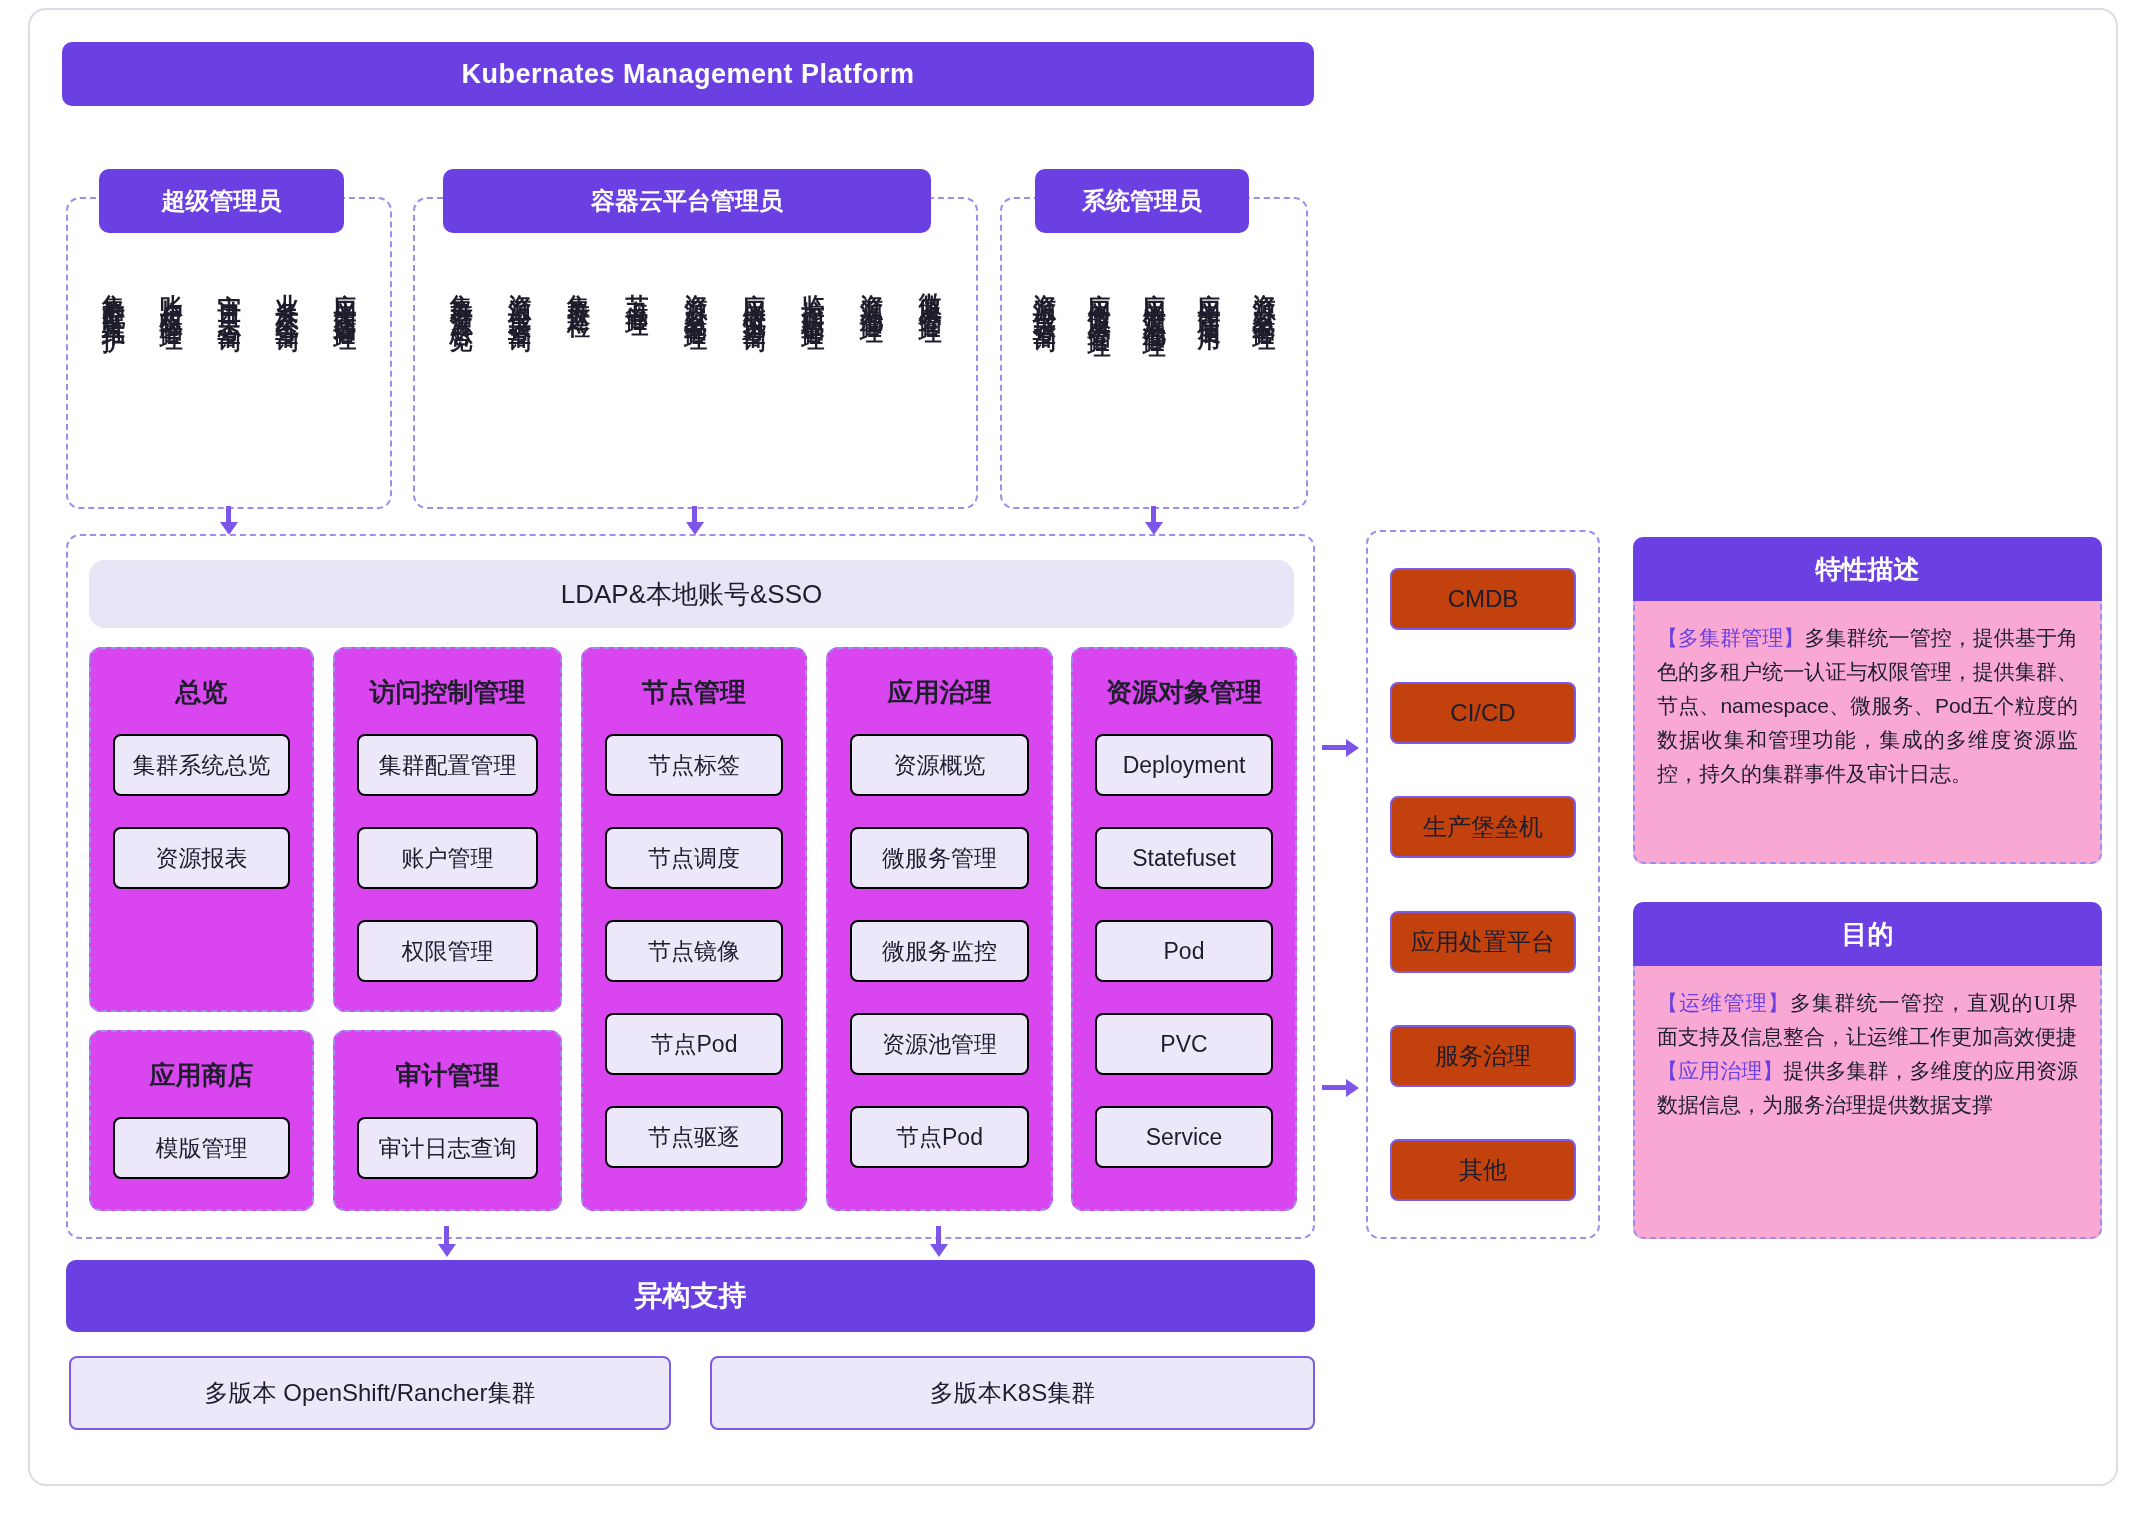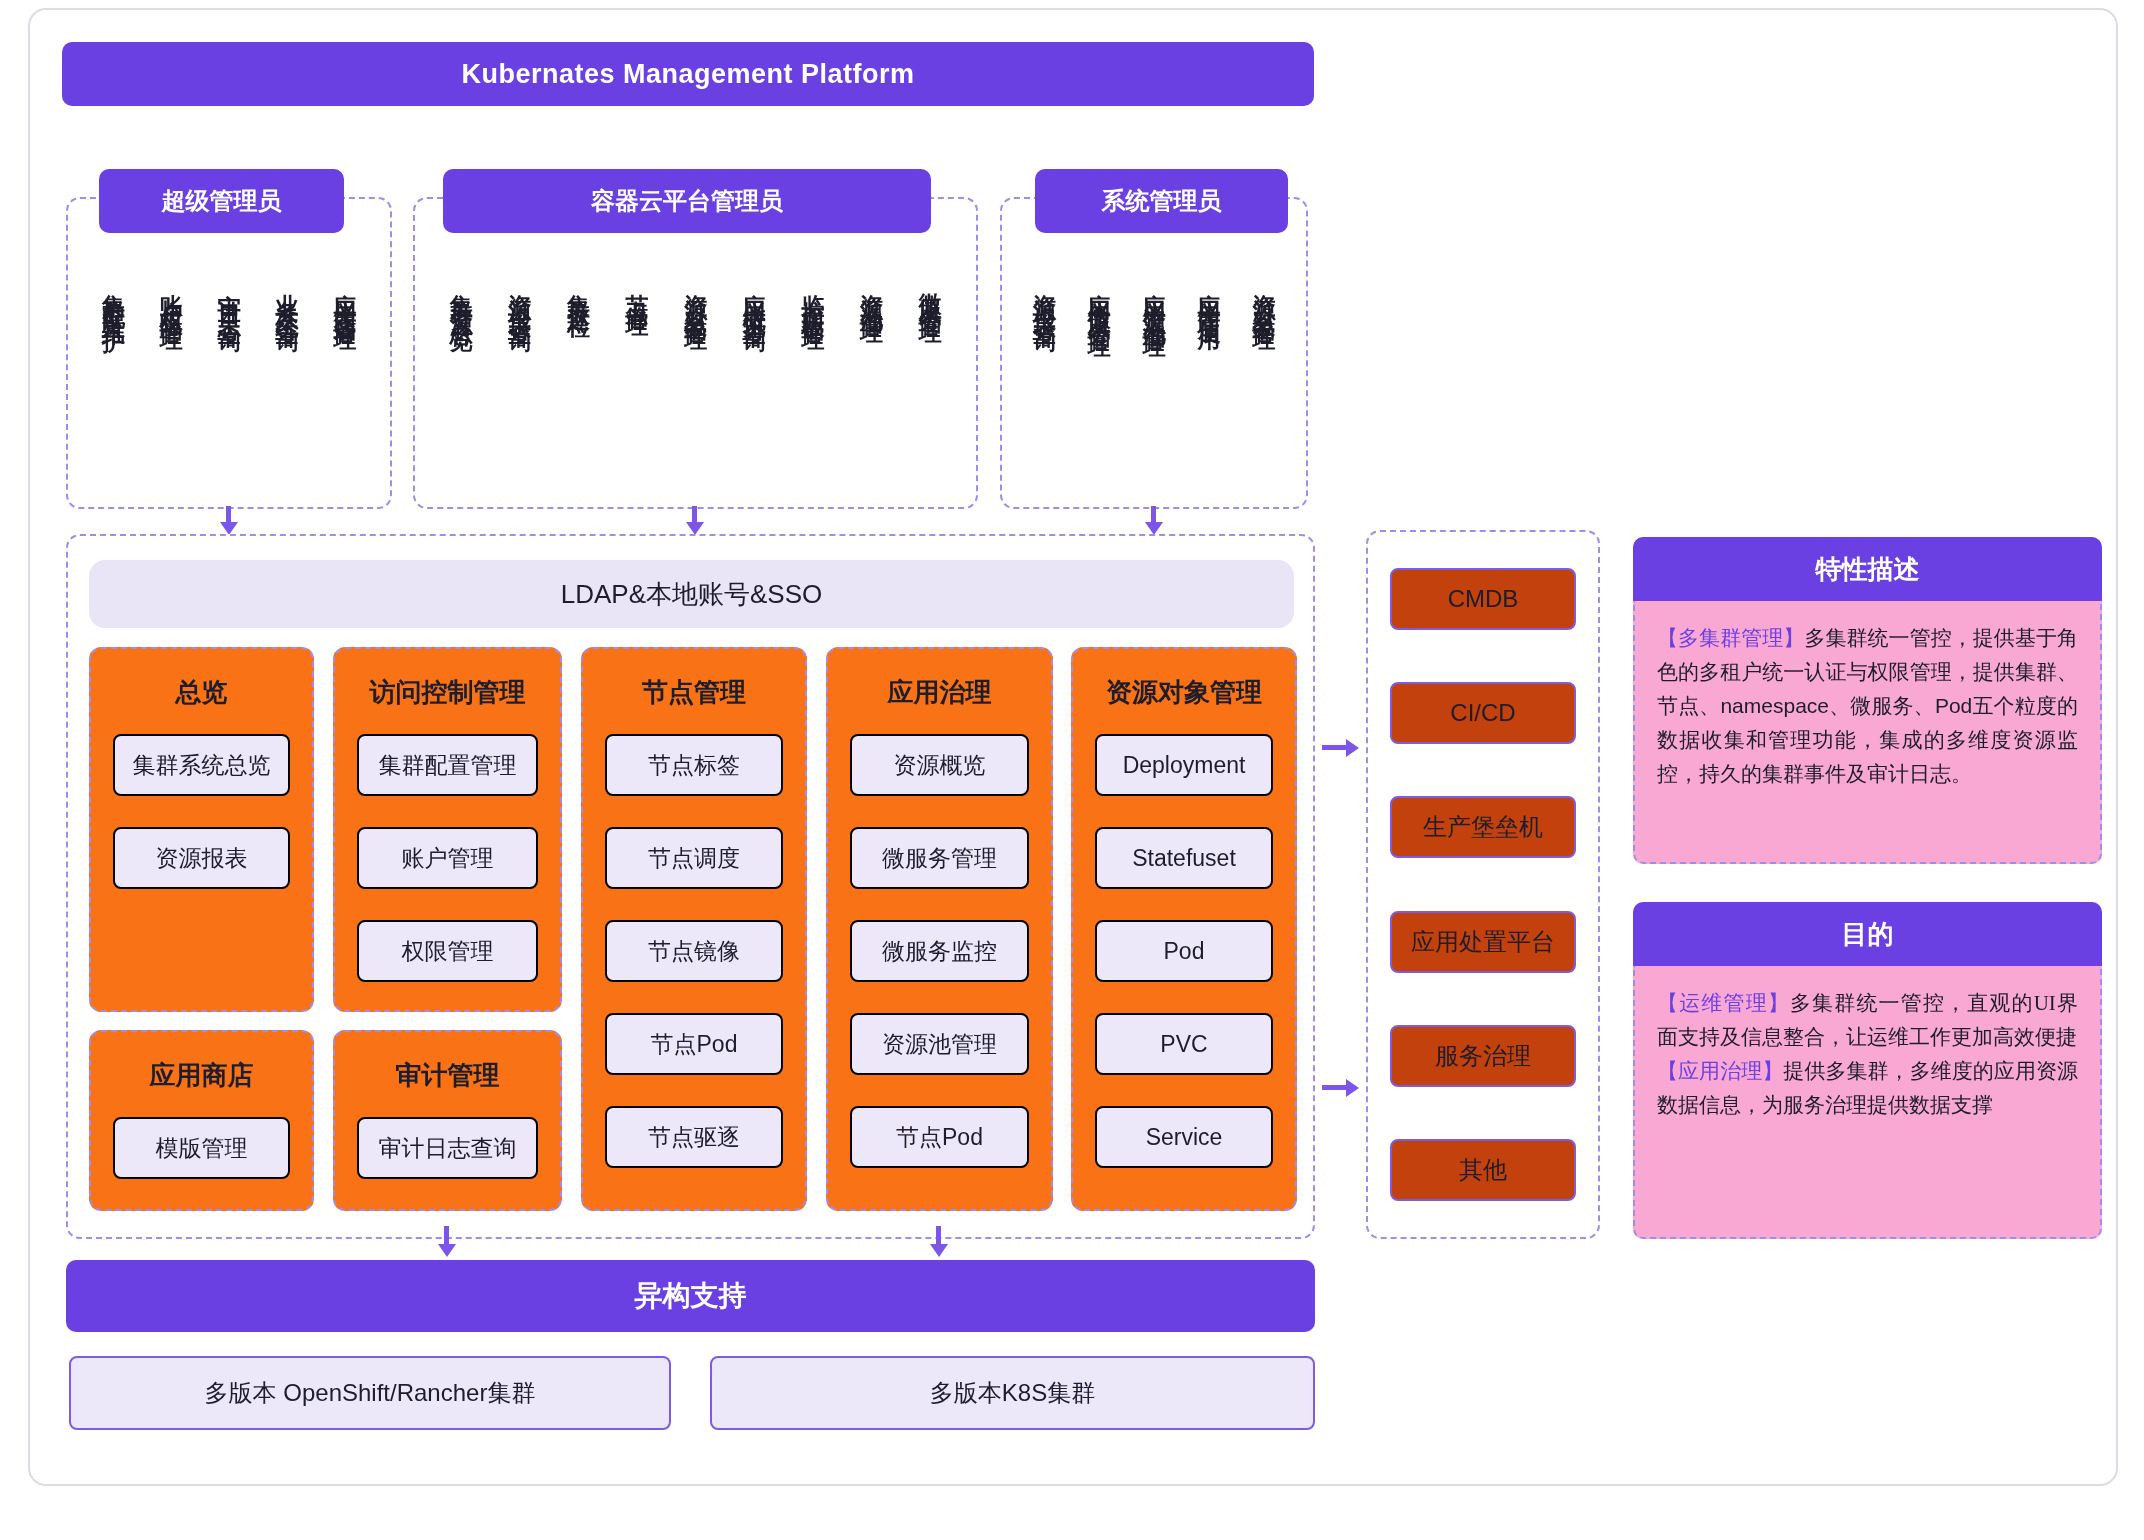--- a/index.html
+++ b/index.html
@@ -18,21 +18,21 @@
   .role-badge{position:absolute;background:#6B40E3;border-radius:10px;color:#fff;font-weight:700;font-size:24px;
               height:64px;display:flex;align-items:center;justify-content:center;z-index:2;}
   .role-items{display:flex;justify-content:space-evenly;align-items:flex-start;
               padding-top:76px;height:100%;box-sizing:border-box;}
   .vtext{writing-mode:vertical-lr;text-orientation:upright;font-weight:700;font-size:23px;
          letter-spacing:7px;line-height:1.1;color:#1d1d2b;}
 
   .auth-bar{position:absolute;left:89px;top:560px;width:1205px;height:68px;background:#E9E4F6;border-radius:16px;
             display:flex;align-items:center;justify-content:center;font-size:26px;font-weight:400;}
 
-  .module-col{position:absolute;border:2px dashed #A18CEC;border-radius:12px;background:#f97316;
+  .module-col{position:absolute;border:2px dashed #A18CEC;border-radius:12px;background:#d946ef;
               box-sizing:border-box;padding:14px 18px;}
   .col-title{text-align:center;font-weight:700;font-size:26px;margin:12px 0 24px;}
   .m-item{height:62px;margin:0 4px 31px;background:#ECE8FA;border:2px solid #000000;border-radius:8px;
           display:flex;align-items:center;justify-content:center;font-size:23px;box-sizing:border-box;}
   .m-item.last{margin-bottom:0;}
 
   .integrations{position:absolute;left:1366px;top:530px;width:234px;height:709px;
                 border:2px dashed #A18CEC;border-radius:14px;background:#fff;box-sizing:border-box;
                 display:flex;flex-direction:column;justify-content:space-between;padding:36px 22px;}
   .int-item{height:62px;background:#c2410c;border:2px solid #7C5CE2;border-radius:8px;
@@ -92,21 +92,21 @@
 
   <div class="dashed-box" style="left:1000px;top:197px;width:308px;height:312px;">
     <div class="role-items">
       <span class="vtext">资源报表查询</span>
       <span class="vtext">应用微服务管理</span>
       <span class="vtext">应用资源池管理</span>
       <span class="vtext">应用商店使用</span>
       <span class="vtext">资源对象管理</span>
     </div>
   </div>
-  <div class="role-badge" style="left:1035px;top:169px;width:253px;">系统管理员</div>
+  <div class="role-badge" style="left:1035px;top:169px;width:214px;">系统管理员</div>
 
   <div class="arrow-down" style="left:226px;top:506px;height:16px;"></div>
   <div class="arrow-down" style="left:692px;top:506px;height:16px;"></div>
   <div class="arrow-down" style="left:1151px;top:506px;height:16px;"></div>
 
   <div class="dashed-box" style="left:66px;top:534px;width:1249px;height:705px;"></div>
   <div class="auth-bar">LDAP&amp;本地账号&amp;SSO</div>
 
   <div class="module-col" style="left:89px;top:647px;width:225px;height:365px;">
     <div class="col-title">总览</div>

